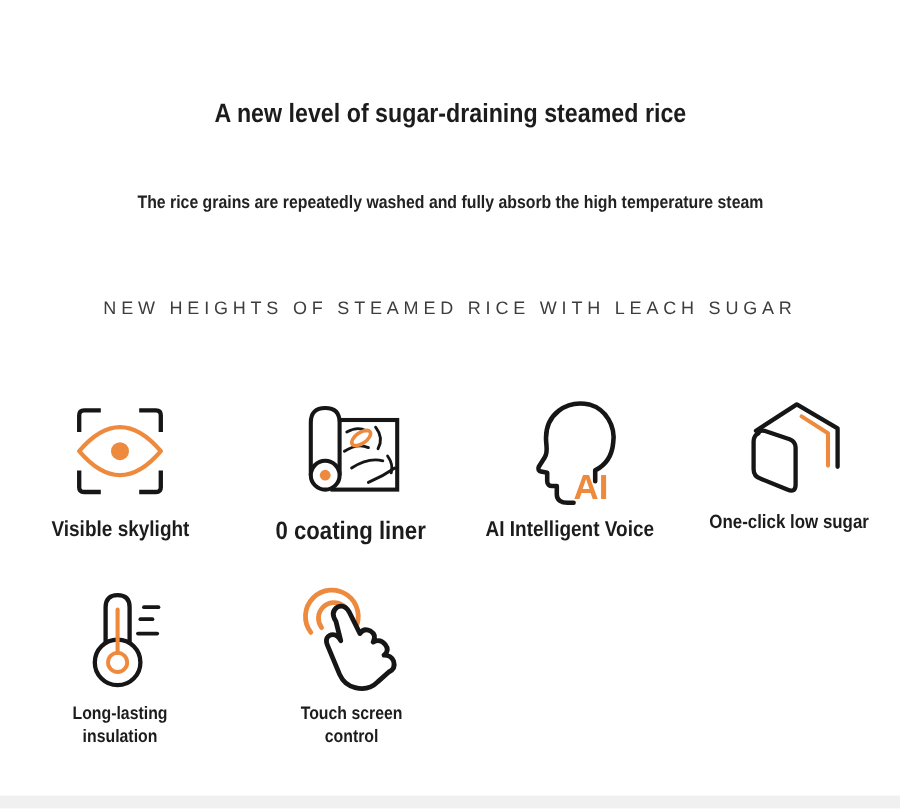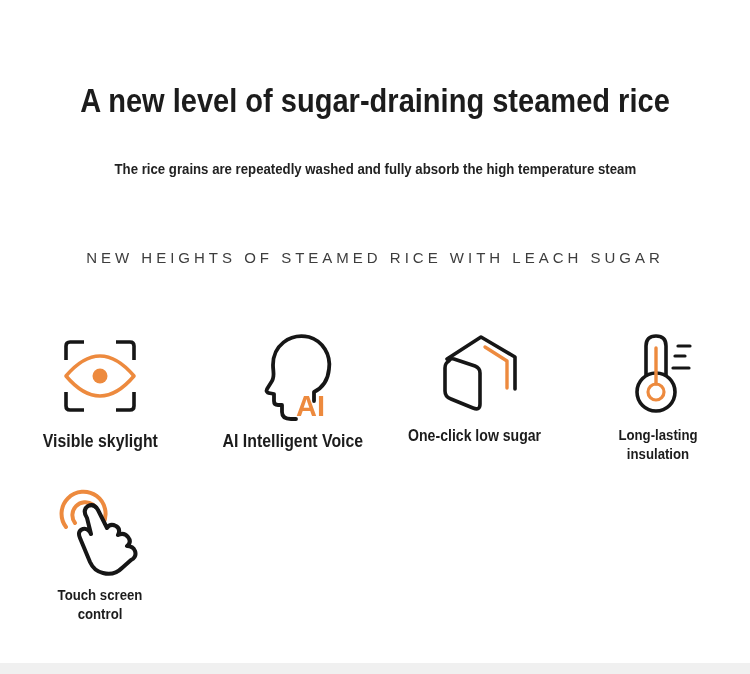--- a/index.html
+++ b/index.html
@@ -2,21 +2,21 @@
 <html><head>
 <meta charset="utf-8">
 <style>
   html,body{margin:0;padding:0;background:#fff;}
   .page{
     position:relative;width:750px;height:674px;margin:0 auto;background:#ffffff;
     font-family:"Liberation Sans",sans-serif;color:#1c1c1c;overflow:hidden;
   }
   .abs{position:absolute;left:0;right:0;text-align:center;white-space:nowrap;}
   .cond{display:inline-block;transform:scaleX(0.88);transform-origin:center;}
-  .title{top:82px;font-size:33px;font-weight:700;color:#1c1c1c;}
+  .title{top:82px;font-size:22px;font-weight:700;color:#1c1c1c;}
   .subtitle{top:160px;font-size:15px;font-weight:700;color:#222;}
   .tagline{top:211px;font-size:20px;font-weight:700;color:#1c1c1c;}
   .capsline{top:249px;font-size:15px;font-weight:400;color:#3d3d3d;letter-spacing:4px;}
   .grid{
     position:absolute;top:330px;left:0;width:750px;
     display:grid;grid-template-columns:200px 185px 180px 185px;
     grid-template-rows:160px auto;
   }
   .cell{display:flex;flex-direction:column;align-items:center;}
   .icon-box{height:92px;display:flex;align-items:center;justify-content:center;}
@@ -56,20 +56,40 @@
             <path d="M6 56 L6 70 Q6 74 10 74 L24 74"></path>
             <path d="M74 56 L74 70 Q74 74 70 74 L56 74"></path>
           </g>
           <path class="og" d="M6 40 Q23 20 40 20 Q57 20 74 40 Q57 60 40 60 Q23 60 6 40 Z" stroke-width="3.6" stroke-linejoin="round"></path>
           <circle cx="40" cy="40" r="7.5" fill="#ED8A3E"></circle>
         </svg>
       </div>
       <div class="label s18">Visible skylight</div>
     </div>
 
+    <div class="cell">
+      <div class="icon-box">
+        <svg width="84" height="80" viewBox="0 0 84 80">
+          <rect x="26" y="14" width="54" height="58" fill="#fff" stroke="#161616" stroke-width="3.4"></rect>
+          <g class="bk" stroke-width="2.4" stroke-linecap="round">
+            <path d="M38 24 q9 -5 16 -1"></path>
+            <path d="M62 20 q7 9 2 18"></path>
+            <path d="M36 40 q11 -7 20 -3"></path>
+            <path d="M42 54 q14 -9 26 -6"></path>
+            <path d="M56 66 q12 -5 22 -12"></path>
+            <path d="M72 44 q5 7 3 14"></path>
+          </g>
+          <ellipse class="og" cx="50" cy="29" rx="9" ry="4.5" transform="rotate(-35 50 29)" stroke-width="3"></ellipse>
+          <path d="M8 60 L8 16 Q8 4 20 4 Q32 4 32 16 L32 60" fill="#fff" stroke="#161616" stroke-width="3.4"></path>
+          <circle cx="20" cy="60" r="12" fill="#fff" stroke="#161616" stroke-width="3.4"></circle>
+          <circle cx="20" cy="60" r="4.5" fill="#ED8A3E"></circle>
+        </svg>
+      </div>
+      <div class="label s21">0 coating liner</div>
+    </div>
 
     <div class="cell">
       <div class="icon-box">
         <svg width="84" height="90" viewBox="0 0 84 90">
           <path class="bk" stroke-width="3.8" stroke-linecap="round" stroke-linejoin="round" d="M45 88 L40 88 C35 88 31 86 31 81 L31 74 L27 74 C25 74 23 73 23 70 L23 63 L18 62 C16 62 15 60 16 58 L21 50 C24 45 22 41 22 34 C22 15 38 2 58 6 C72 10 80 24 78 38 C77 49 71 57 63 61 L63 70"></path>
           <text x="45" y="85" font-size="29" font-family="Liberation Sans, sans-serif" font-weight="600" fill="#ED8A3E">AI</text>
         </svg>
       </div>
       <div class="label s18">AI Intelligent Voice</div>
     </div>

